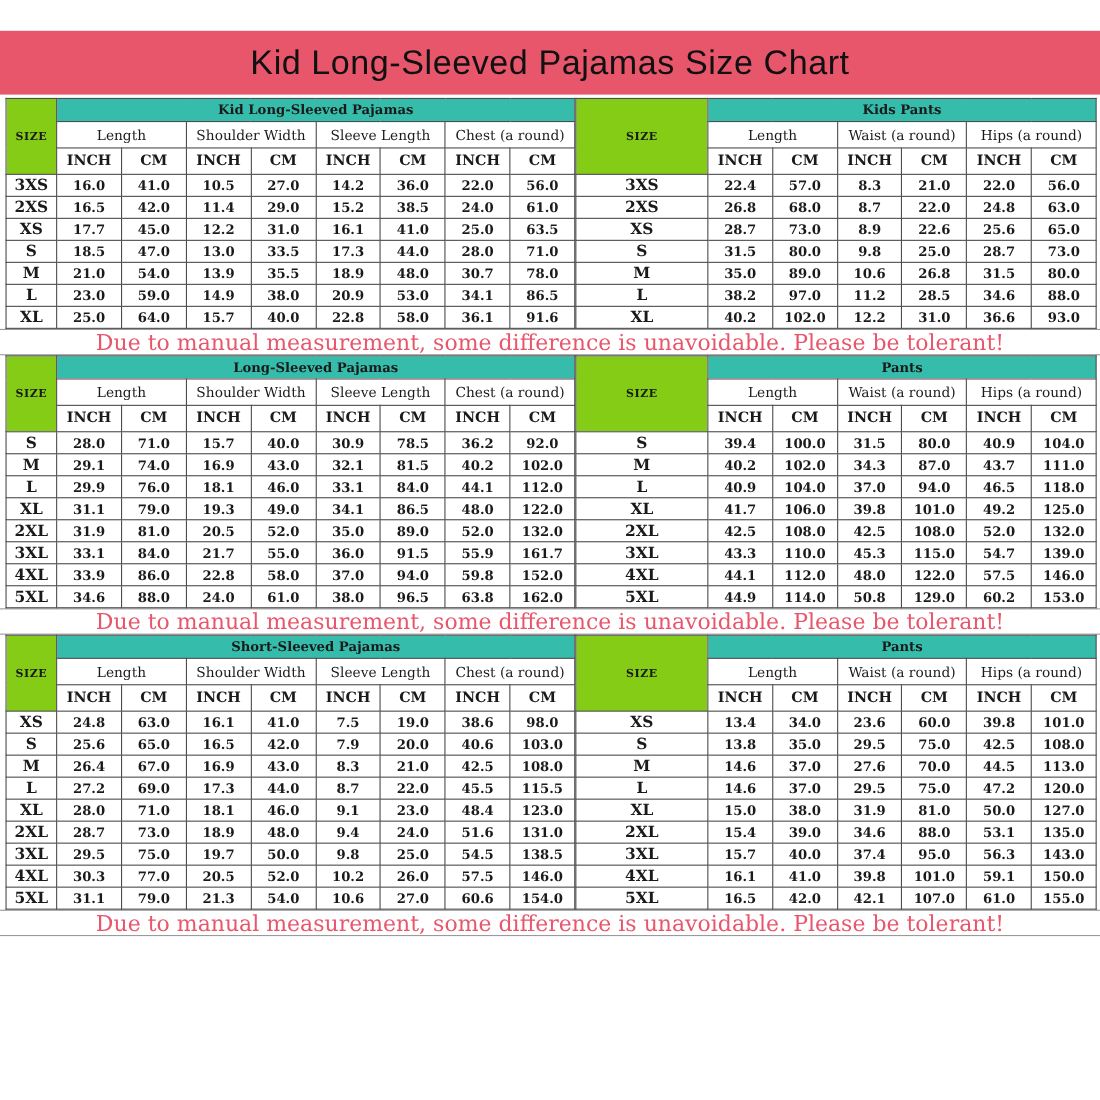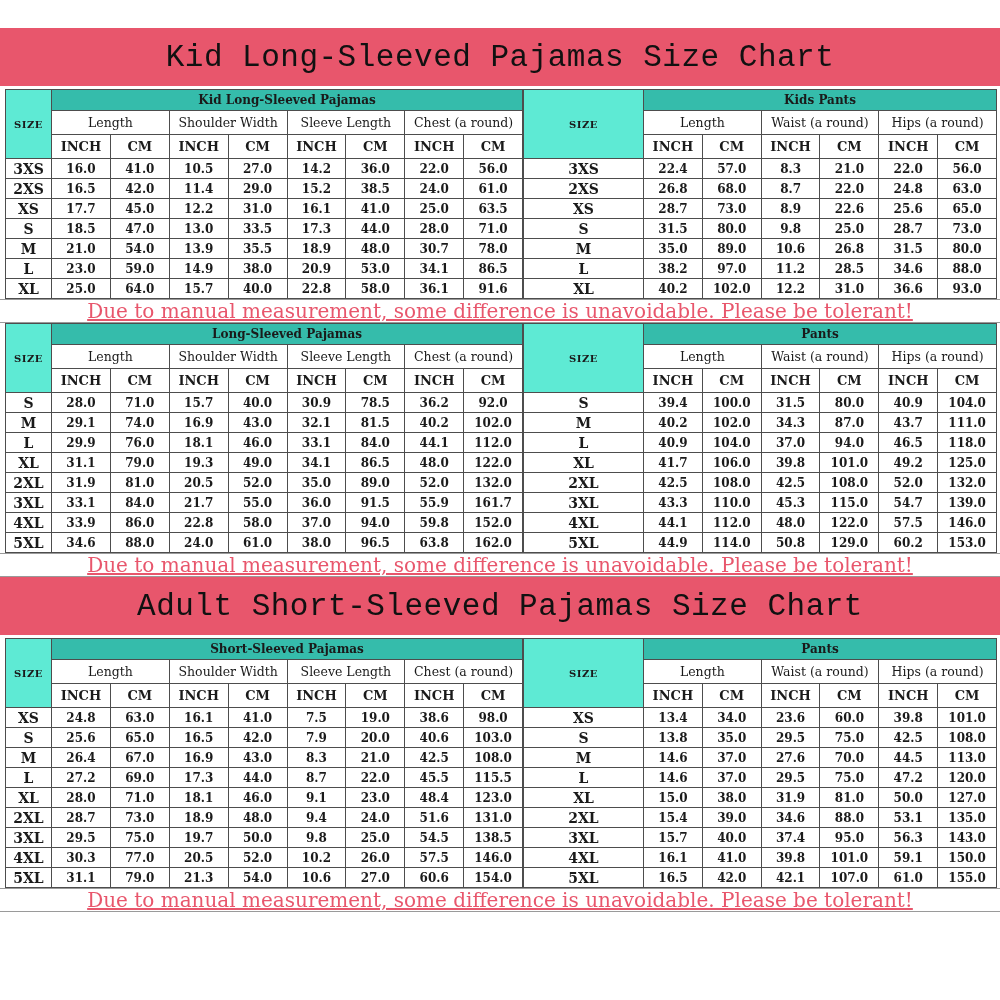--- a/index.html
+++ b/index.html
@@ -15,46 +15,46 @@
     width:1000px;height:1000px;overflow:hidden;background:#fff;
     font-family:"DejaVu Serif", serif;color:var(--ink);
   }
   .page{padding-top:28px;}
   .banner{
     background:var(--banner);height:58px;margin-bottom:3px;
     display:flex;align-items:center;justify-content:center;
   }
   .banner h1{
     margin:0;font-size:31px;font-weight:400;letter-spacing:.5px;color:#111;
-    font-family:Liberation Mono, monospace;
+    font-family:Liberation Sans, sans-serif;
   }
   .tables-row{display:flex;align-items:flex-start;padding-left:5px;}
   table{border-collapse:collapse;table-layout:fixed;}
   table.garment{width:518px;}
   table.pants{width:474px;}
   col.size-col-narrow{width:46px;}
   col.size-col-wide{width:120px;}
   th,td{
     border:1px solid var(--grid);text-align:center;vertical-align:middle;
     padding:0;font-weight:700;color:var(--ink);overflow:hidden;white-space:nowrap;
   }
   tr.r-teal{height:21px;}
   tr.r-name{height:24px;}
   tr.r-units{height:24px;}
   tbody tr{height:20px;}
   th.teal{background:var(--teal);font-size:12px;font-weight:700;}
-  th.size-head{font-size:10px;letter-spacing:.5px;font-weight:700;background:#5eead4;}
+  th.size-head{font-size:10px;letter-spacing:.5px;font-weight:700;background:#84cc16;}
   th.measure{font-size:12.5px;font-weight:400;}
   th.unit{font-size:13px;font-weight:700;}
   td.size-cell{font-size:14px;}
   td.value-cell{font-size:12px;}
   .disclaimer{
     border-top:1px solid var(--discline);border-bottom:1px solid var(--discline);
     height:24px;line-height:23px;text-align:center;
-    font-size:20px;color:var(--banner);font-weight:400;text-decoration:underline;
+    font-size:20px;color:var(--banner);font-weight:400;
   }
 </style>
 </head>
 <body>
 
 <div class="page" id="sections-root">
   <section class="size-section">
     <div class="banner">
       <h1>Kid Long-Sleeved Pajamas Size Chart</h1>
     </div>
@@ -501,23 +501,20 @@
               <td class="value-cell">60.2</td>
               <td class="value-cell">153.0</td>
             </tr>
           </tbody>
         </table>
     </div>
     <div class="disclaimer">Due to manual measurement, some difference is unavoidable. Please be tolerant!</div>
   </section>
 
   <section class="size-section">
-    <div class="banner">
-      <h1>Adult Short-Sleeved Pajamas Size Chart</h1>
-    </div>
     <div class="tables-row">
       <table class="garment">
           <colgroup>
             <col class="size-col-narrow">
             <col>
             <col>
             <col>
             <col>
             <col>
             <col>

